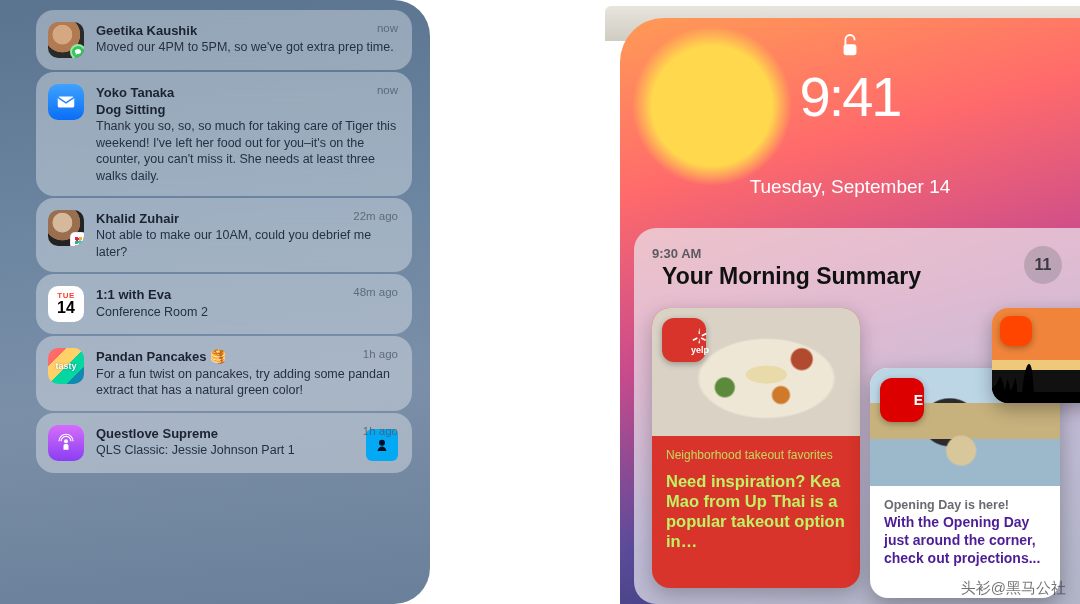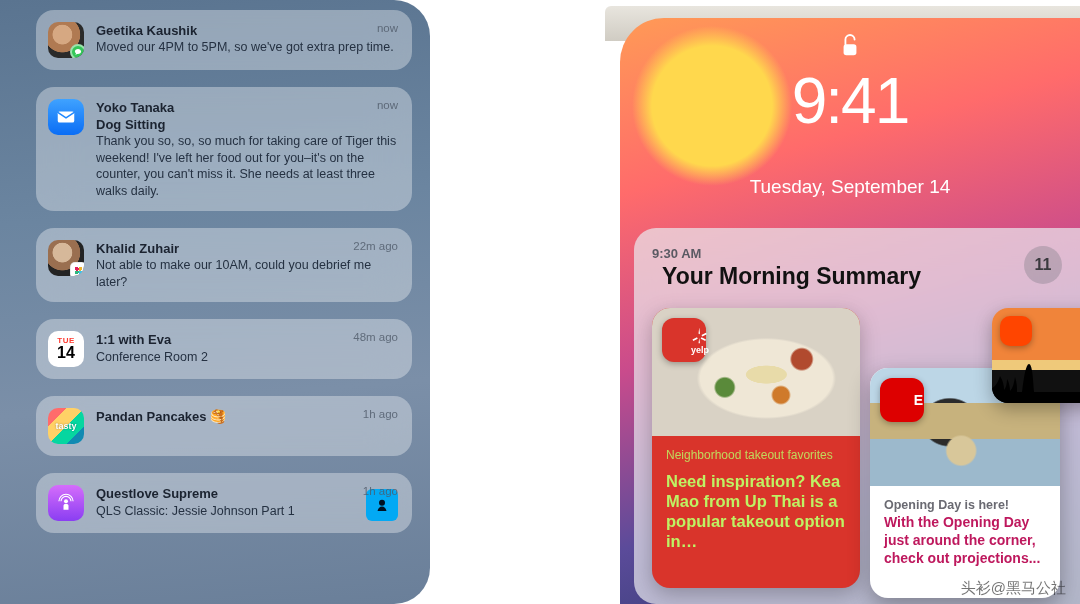--- a/index.html
+++ b/index.html
@@ -7,21 +7,21 @@
     width:1080px;height:604px;overflow:hidden;
     font-family:-apple-system,"SF Pro Text","Helvetica Neue",Helvetica,Arial,sans-serif;
     background:#ffffff;
   }
   
   .left{
     position:absolute;left:0;top:0;width:430px;height:604px;
     background:linear-gradient(175deg,#5a7490 0%,#6b85a0 35%,#7b8fa8 65%,#6a7f99 100%);
     border-radius:0 36px 36px 0;
     padding:10px 18px 0 36px;
-    display:flex;flex-direction:column;gap:17px;
+    display:flex;flex-direction:column;gap:2px;
   }
   .notif{
     background:rgba(255,255,255,.35);
     backdrop-filter:blur(20px);
     border-radius:18px;
     padding:12px 14px 12px 12px;
     display:flex;gap:12px;position:relative;
     color:#253142;
   }
   .notif .icon{
@@ -83,21 +83,21 @@
     position:absolute;top:18px;left:15px;right:0;bottom:0;
     border-radius:44px 0 0 0;overflow:hidden;
     background:
       radial-gradient(circle at 20% 15%,#ffd84d 0 60px,transparent 80px),
       linear-gradient(165deg,#ff9a56 0%,#ff6b6b 25%,#c94b8c 50%,#5b4b9a 75%,#2b3a6b 100%);
   }
   .lockicon{position:absolute;top:14px;left:50%;transform:translateX(-50%);}
   .lockicon svg{width:22px;height:28px;stroke:#fff;fill:none;stroke-width:2;}
   .bigtime{
     position:absolute;top:46px;left:0;right:0;text-align:center;
-    font-size:64px;font-weight:300;color:#fff;letter-spacing:-2px;
+    font-size:56px;font-weight:300;color:#fff;letter-spacing:-2px;
     font-family:"SF Pro Display",-apple-system,sans-serif;
   }
   .bigdate{
     position:absolute;top:158px;left:0;right:0;text-align:center;
     font-size:19px;font-weight:400;color:#fff;
   }
   
   .summary{
     position:absolute;top:210px;left:14px;right:0;
     background:rgba(235,235,240,.7);backdrop-filter:blur(22px);
@@ -151,21 +151,21 @@
       
       linear-gradient(180deg,transparent 0 30%,#c7b27d 30% 60%,transparent 60%),
       
       radial-gradient(ellipse 46px 40px at 42% 46%,#2b2b2b 0 58%,transparent 62%),
       
       linear-gradient(180deg,#bcd6e6 0 55%,#9cb9cc 55% 100%);
   }
   .espn{background:#d00;font-size:14px;letter-spacing:-1px;font-family:Arial Black,Arial;}
   .card-espn .txt{padding:12px 14px;}
   .card-espn .eyebrow{font-size:12.5px;font-weight:600;color:#6a6a72;}
-  .card-espn .headline{font-size:14px;font-weight:700;color:#be185d;margin-top:2px;line-height:1.28;}
+  .card-espn .headline{font-size:14px;font-weight:700;color:#4c1d95;margin-top:2px;line-height:1.28;}
   
   .card-reddit{
     position:absolute;left:340px;top:0;width:110px;height:95px;border-radius:16px;
     overflow:hidden;box-shadow:0 6px 18px rgba(0,0,0,.3);
     background:linear-gradient(180deg,#f0843a 0 55%,#efc97a 55% 65%,#111 65% 100%);
   }
   .reddit{background:#ff4500;border-radius:10px;width:30px;height:30px;top:8px;left:8px;}
   .reddit svg{width:18px;height:18px;fill:#fff;}
   .jtree{position:absolute;bottom:0;left:0;right:0;height:48px;}
   .jtree svg{width:100%;height:100%;}
@@ -231,20 +231,21 @@
       <div class="title">1:1 with Eva</div>
       <div>Conference Room 2</div>
     </div>
     <div class="time">48m ago</div>
   </div>
 
   <div class="notif">
     <div class="icon tasty"></div>
     <div class="body">
       <div class="title">Pandan Pancakes 🥞</div>
+      <div>For a fun twist on pancakes, try adding some pandan extract that has a natural green color!</div>
     </div>
     <div class="time">1h ago</div>
   </div>
 
   <div class="notif">
     <div class="icon pod">
       <svg viewBox="0 0 24 24">
           <circle cx="12" cy="10" r="2.4" fill="#fff"></circle>
           <path d="M12 13c-1.7 0-3 1-3 2.4V20h6v-4.6C15 14 13.7 13 12 13z" fill="#fff"></path>
           <path d="M6 10a6 6 0 0 1 12 0" stroke="#fff" stroke-width="1.4" fill="none"></path>

